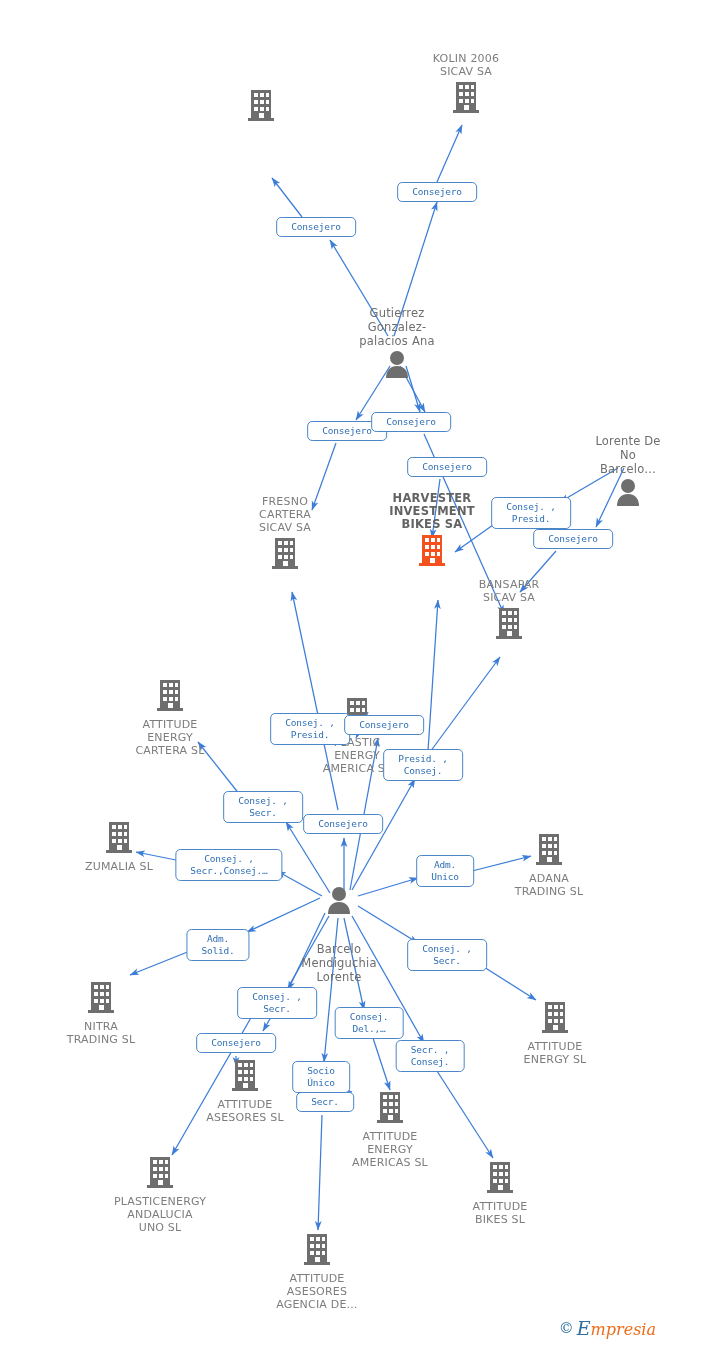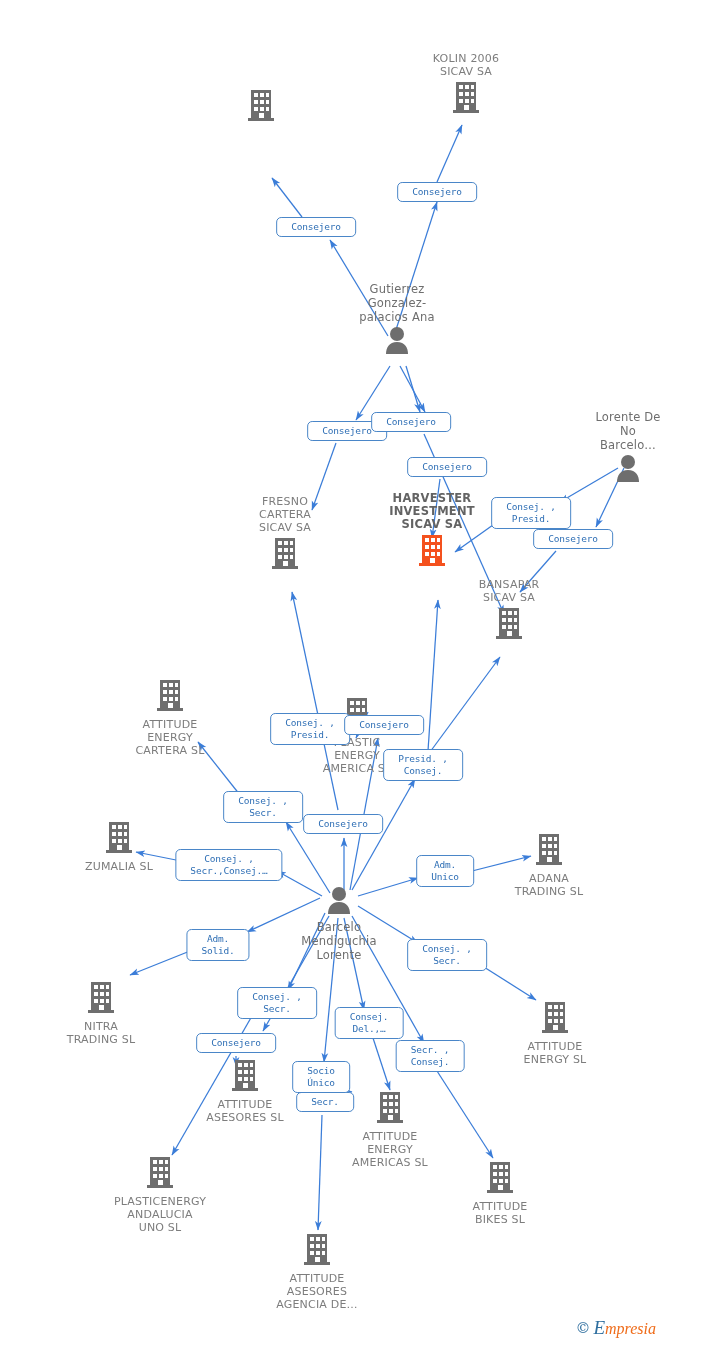--- a/index.html
+++ b/index.html
@@ -11,21 +11,21 @@
   svg.edges{position:absolute;left:0;top:0;width:728px;height:1345px;pointer-events:none;}
 
   
   .node{position:absolute;transform:translateX(-50%);text-align:center;width:150px;}
   .node .glyph{display:block;margin:0 auto;}
   .node .caption{
     display:block;color:#7a7a7a;font-size:11px;line-height:13px;
     letter-spacing:.2px;white-space:pre-line;
   }
   .node.company .caption{color:#7d7d7d;}
-  .node.person .caption{color:#6e6e6e;font-size:11.5px;line-height:14px;}
+  .node.person .caption{color:#6e6e6e;font-size:11.5px;line-height:14px;margin-top:24px;}
   .node.focus .caption{
     color:#636363;font-weight:bold;font-size:11.5px;line-height:13px;
   }
   .cap-above{margin-bottom:2px;}
   .cap-below{margin-top:2px;}
 
   
   .rel{
     position:absolute;transform:translate(-50%,-50%);
     background:#fff;border:1.3px solid #4a86c8;border-radius:5px;
@@ -34,21 +34,21 @@
     font-family:"DejaVu Sans Mono", monospace;
     letter-spacing:-.2px;
   }
 
   
   #watermark{
     position:absolute;right:8px;bottom:6px;display:flex;align-items:center;
     gap:3px;font-family:"DejaVu Serif",serif;
   }
   #watermark .copy{color:#2f6f9f;font-size:15px;}
-  #watermark .brand{color:#ef6c1a;font-size:16px;font-style:italic;font-family:Liberation Serif, serif;}
+  #watermark .brand{color:#ef6c1a;font-size:16px;font-style:italic;}
   #watermark .brand .cap{color:#2f6f9f;font-size:19px;font-style:italic;}
 </style>
 </head>
 <body>
 
 <div id="canvas">
 
   <svg class="edges" viewBox="0 0 728 1345">
     <defs>
       <marker id="ah" markerWidth="9" markerHeight="9" refX="7.2" refY="3.1" orient="auto" markerUnits="strokeWidth">
@@ -220,21 +220,21 @@
             <rect x="19" y="19" width="3" height="4"></rect>
         <rect x="12" y="25" width="5" height="5"></rect>
           </g>
         </svg>
     </span>
   </div>
 
   <div class="node focus" style="left:432px;top:492px">
     <span class="caption cap-above">HARVESTER
 INVESTMENT
-SICAV SA</span>
+BIKES SA</span>
     <span class="glyph">
       <svg width="28" height="34" viewBox="0 0 28 34">
           <g fill="#f4511e">
         <rect x="4" y="2" width="20" height="28"></rect>
             <rect x="1" y="30" width="26" height="3"></rect>
           </g>
         <g fill="#fff">
             <rect x="7" y="5" width="4" height="4"></rect>
             <rect x="13" y="5" width="4" height="4"></rect>
             <rect x="19" y="5" width="3" height="4"></rect>

